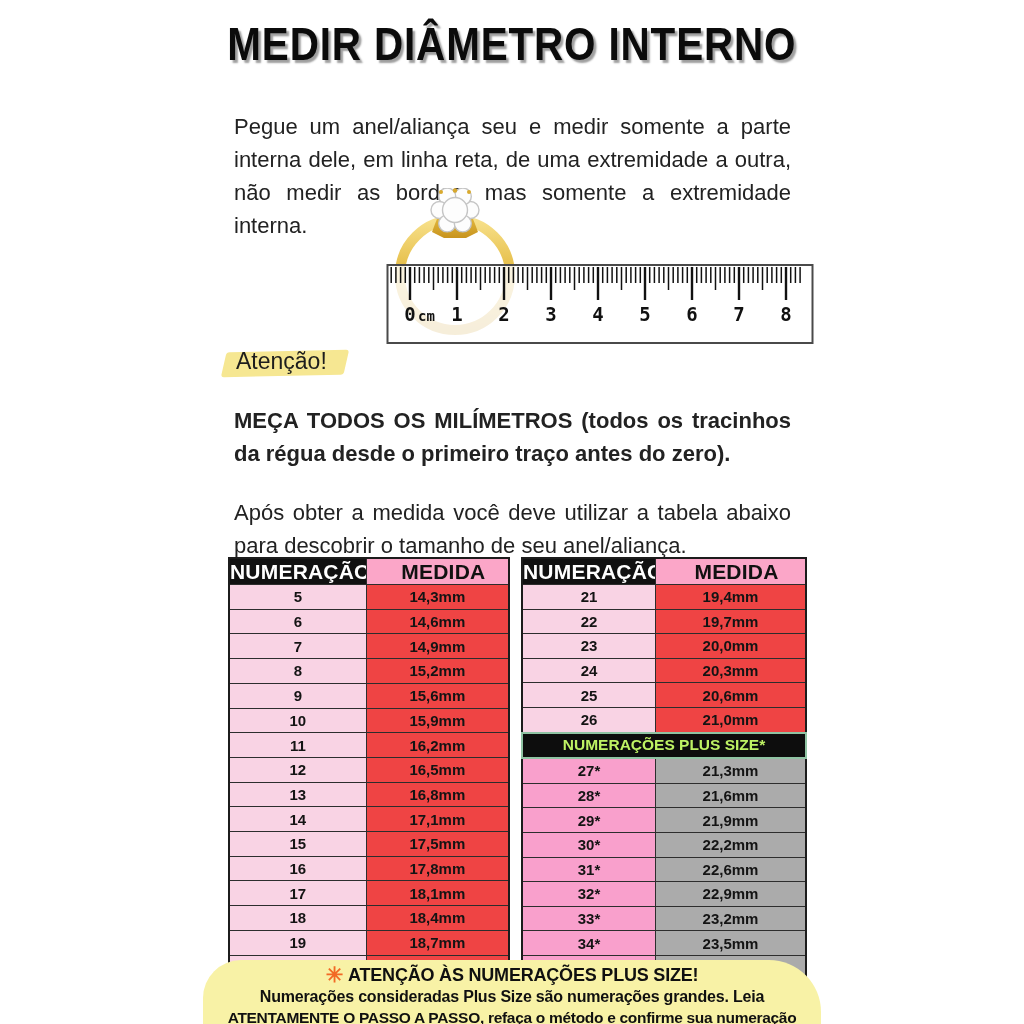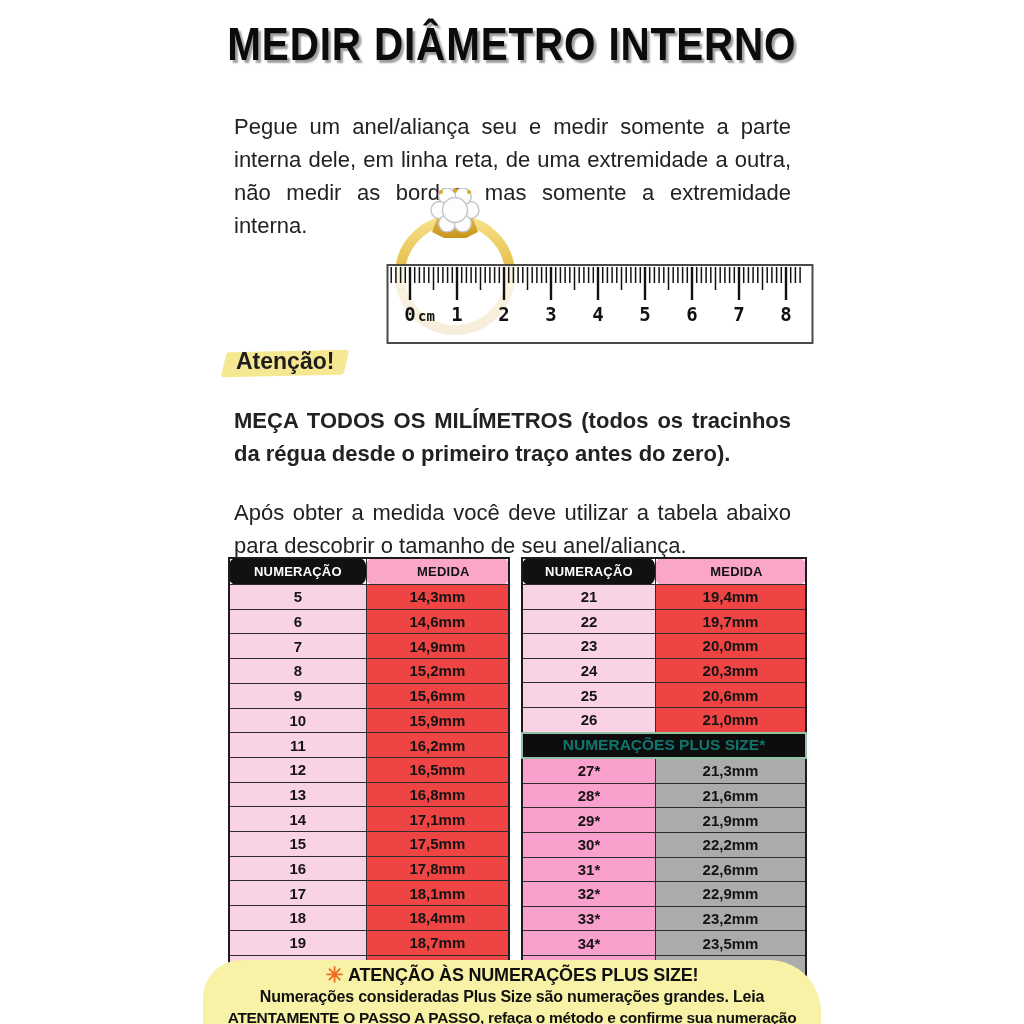--- a/index.html
+++ b/index.html
@@ -16,40 +16,40 @@
   .para{position:absolute;left:234px;width:557px;font-size:22px;line-height:33px;
         text-align:justify;color:#222;}
   .para.intro{top:88px;}
   .para.meca{top:382px;font-weight:bold;}
   .para.apos{top:474px;}
 
   
   .atencao{position:absolute;left:236px;top:348px;height:30px;}
   .atencao .hl{position:absolute;left:-12px;top:3px;width:122px;height:25px;
     background:#F6E792;transform:skewX(-14deg) rotate(-1.2deg);border-radius:3px;}
-  .atencao .txt{position:relative;font-size:23px;color:#1d1d1d;font-weight:bold;}
+  .atencao .txt{position:relative;font-size:23px;color:#1d1d1d;}
 
   
   .figure{position:absolute;left:386px;top:188px;width:430px;height:158px;}
 
   
   .tables{position:absolute;left:228px;top:557px;width:580px;display:flex;gap:11px;}
   table.size-table{border-collapse:collapse;table-layout:fixed;border:2.5px solid #1c1c1c;}
   table.size-table.left{width:282px;}
   table.size-table.right{width:286px;}
   .size-table th,.size-table td{border:1.5px solid #2d2d2d;text-align:center;
      font-weight:bold;padding:0;height:23.6px;font-size:15px;color:#141414;overflow:hidden;white-space:nowrap;}
-  .size-table th{height:25px;font-size:13px;letter-spacing:0.2px;border-radius:8px;}
+  .size-table th{height:25px;font-size:21px;letter-spacing:0.2px;}
   th.num-header{background:#111111;color:#ffffff;}
   th.med-header{background:#FBA6C8;color:#111111;padding-left:12px;}
   td.num{background:#F9D3E4;}
   td.med{background:#ef4444;}
   td.plus-num{background:#F9A0CC;}
   td.plus-med{background:#ABABAB;}
-  td.plus-header{background:#0d0d0d;color:#0f766e;border:2.5px solid #8FC3A3;font-size:15.5px;}
+  td.plus-header{background:#0d0d0d;color:#bef264;border:2.5px solid #8FC3A3;font-size:15.5px;}
 
   
   .note{position:absolute;left:203px;top:960px;width:618px;height:70px;
     background:#F8F2A6;border-radius:38px 52px 0 0;text-align:center;padding-top:4px;box-sizing:border-box;}
   .note .l1{font-size:18px;font-weight:bold;color:#101010;line-height:22px;letter-spacing:-0.2px;}
   .note .l1 .ast{color:#F26A25;font-size:21px;font-weight:bold;margin-right:5px;vertical-align:-1px;}
   .note .l2{font-size:16px;font-weight:bold;color:#101010;line-height:21px;letter-spacing:-0.2px;}
   .note .l3{font-size:15.5px;font-weight:bold;color:#101010;line-height:21px;letter-spacing:-0.3px;white-space:nowrap;}
 </style>
 </head>

